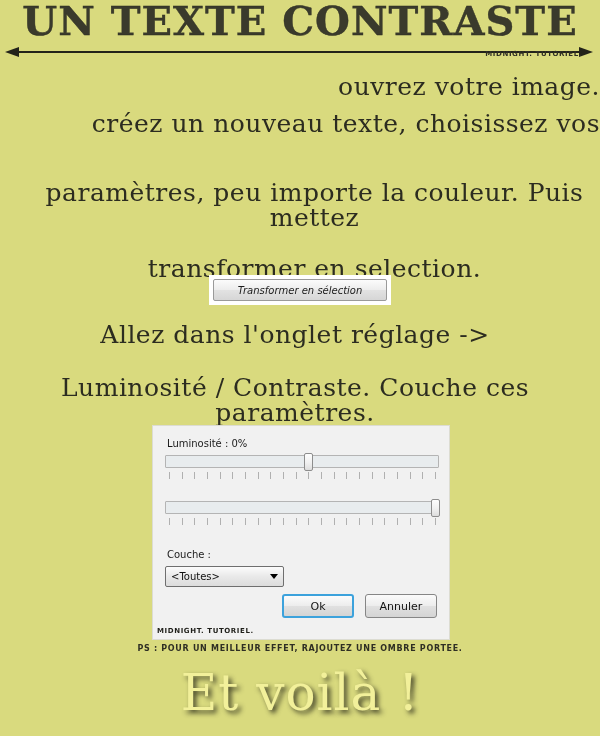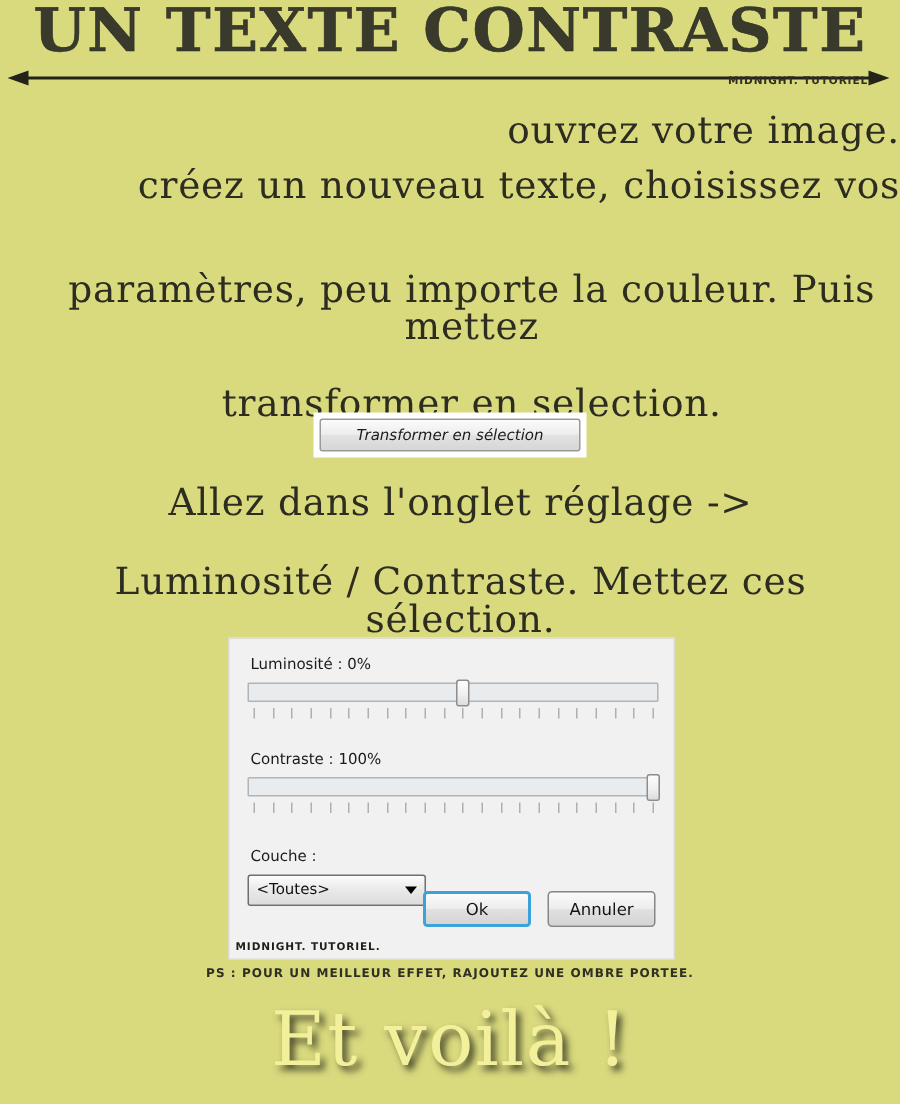--- a/index.html
+++ b/index.html
@@ -78,21 +78,21 @@
 
   .para-2 {
     position: absolute;
     left: 0; top: 180px; width: 600px;
   }
   .para-2 .ln { display: block; padding-left: 29px; }
   .para-2 .ln + .ln { margin-top: 26px; }
 
   .para-3 {
     position: absolute;
-    left: 16px; top: 322px; width: 582px;
+    left: 4px; top: 322px; width: 582px;
   }
   .para-3 .ln { display: block; }
   .para-3 .ln + .ln { margin-top: 28px; }
 
   
   .transform-btn-wrap {
     position: absolute;
     left: 209px;
     top: 275px;
     width: 182px;
@@ -283,21 +283,21 @@
   <span class="ln">paramètres, peu importe la couleur. Puis mettez</span>
   <span class="ln">transformer en selection.</span>
 </div>
 
 <div class="transform-btn-wrap">
   <div class="transform-btn">Transformer en sélection</div>
 </div>
 
 <div class="hand para-3">
   <span class="ln">Allez dans l'onglet réglage -&gt;</span>
-  <span class="ln">Luminosité / Contraste. Mettez ces sélection.</span>
+  <span class="ln">Luminosité / Contraste. Couche ces paramètres.</span>
 </div>
 
 <div class="dialog">
 
   <div class="field-label">Luminosité : 0%</div>
   <div class="slider-row">
     <div class="slider-track">
       <div class="slider-thumb" id="lum-thumb" style="left: 138px;"></div>
     </div>
     <div class="ticks" id="lum-ticks">
@@ -321,21 +321,20 @@
         <i style="left: 219px;"></i>
         <i style="left: 232px;"></i>
         <i style="left: 245px;"></i>
         <i style="left: 257px;"></i>
         <i style="left: 270px;"></i>
       </div>
   </div>
 
   <div class="spacer-1"></div>
 
-  <div class="field-label">Contraste : 100%</div>
   <div class="slider-row">
     <div class="slider-track">
       <div class="slider-thumb" id="con-thumb" style="left: 265px;"></div>
     </div>
     <div class="ticks" id="con-ticks">
         <i style="left: 4px;"></i>
         <i style="left: 17px;"></i>
         <i style="left: 29px;"></i>
         <i style="left: 42px;"></i>
         <i style="left: 55px;"></i>

